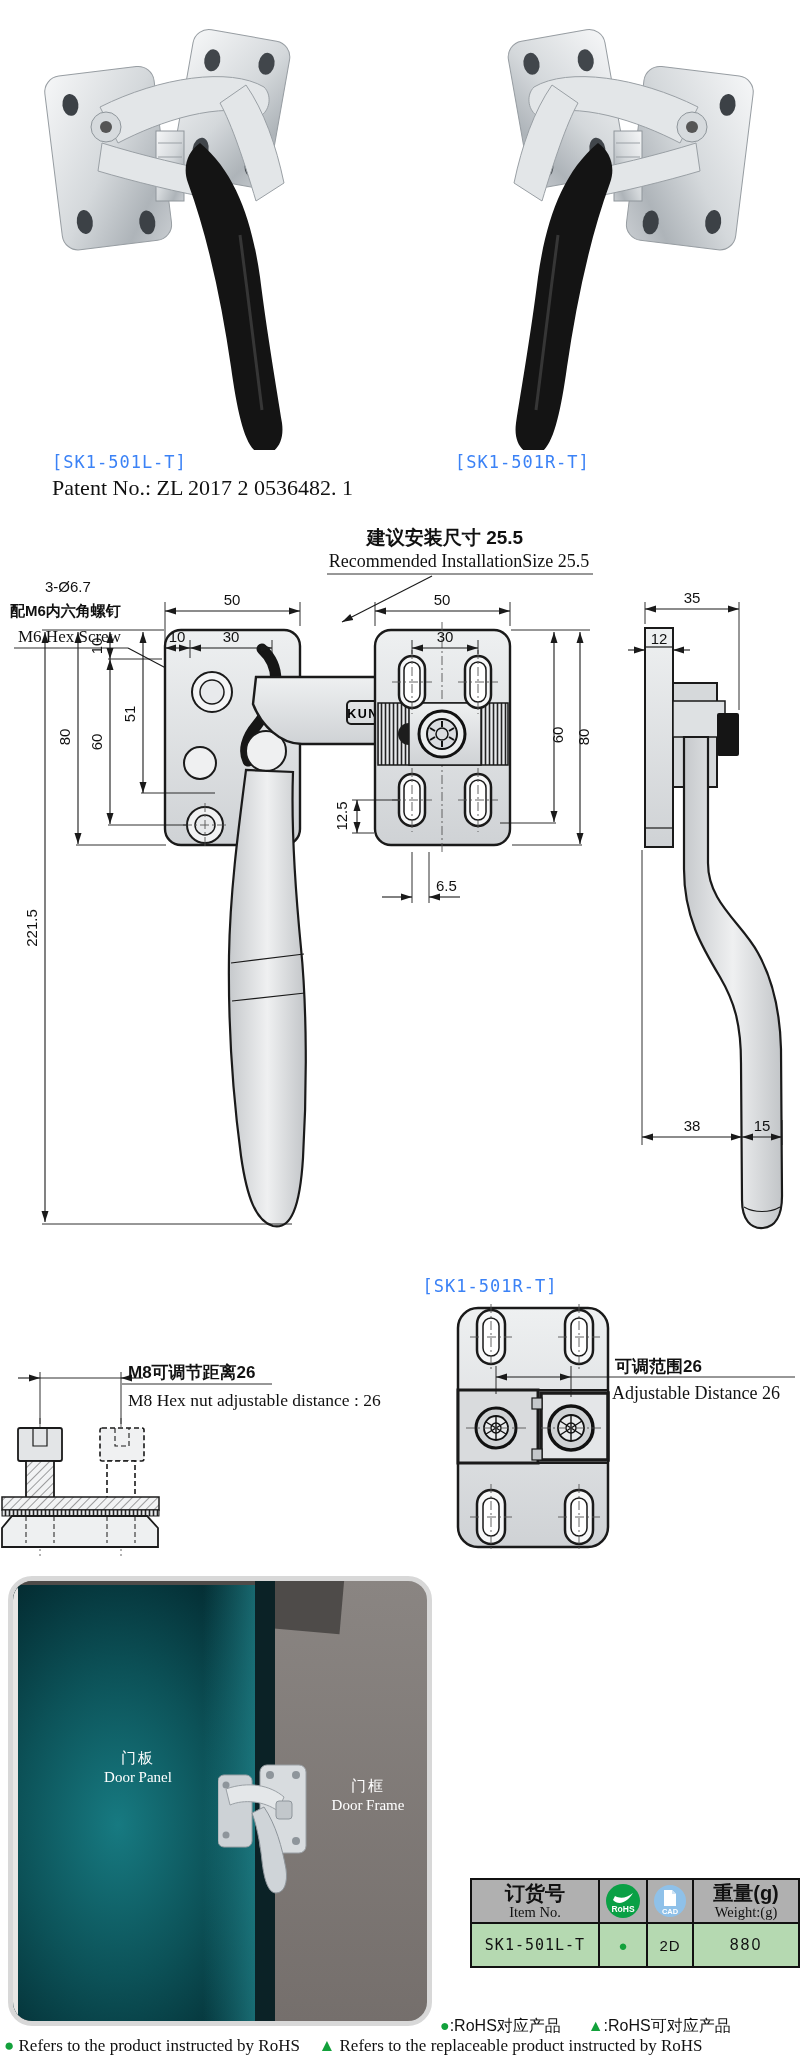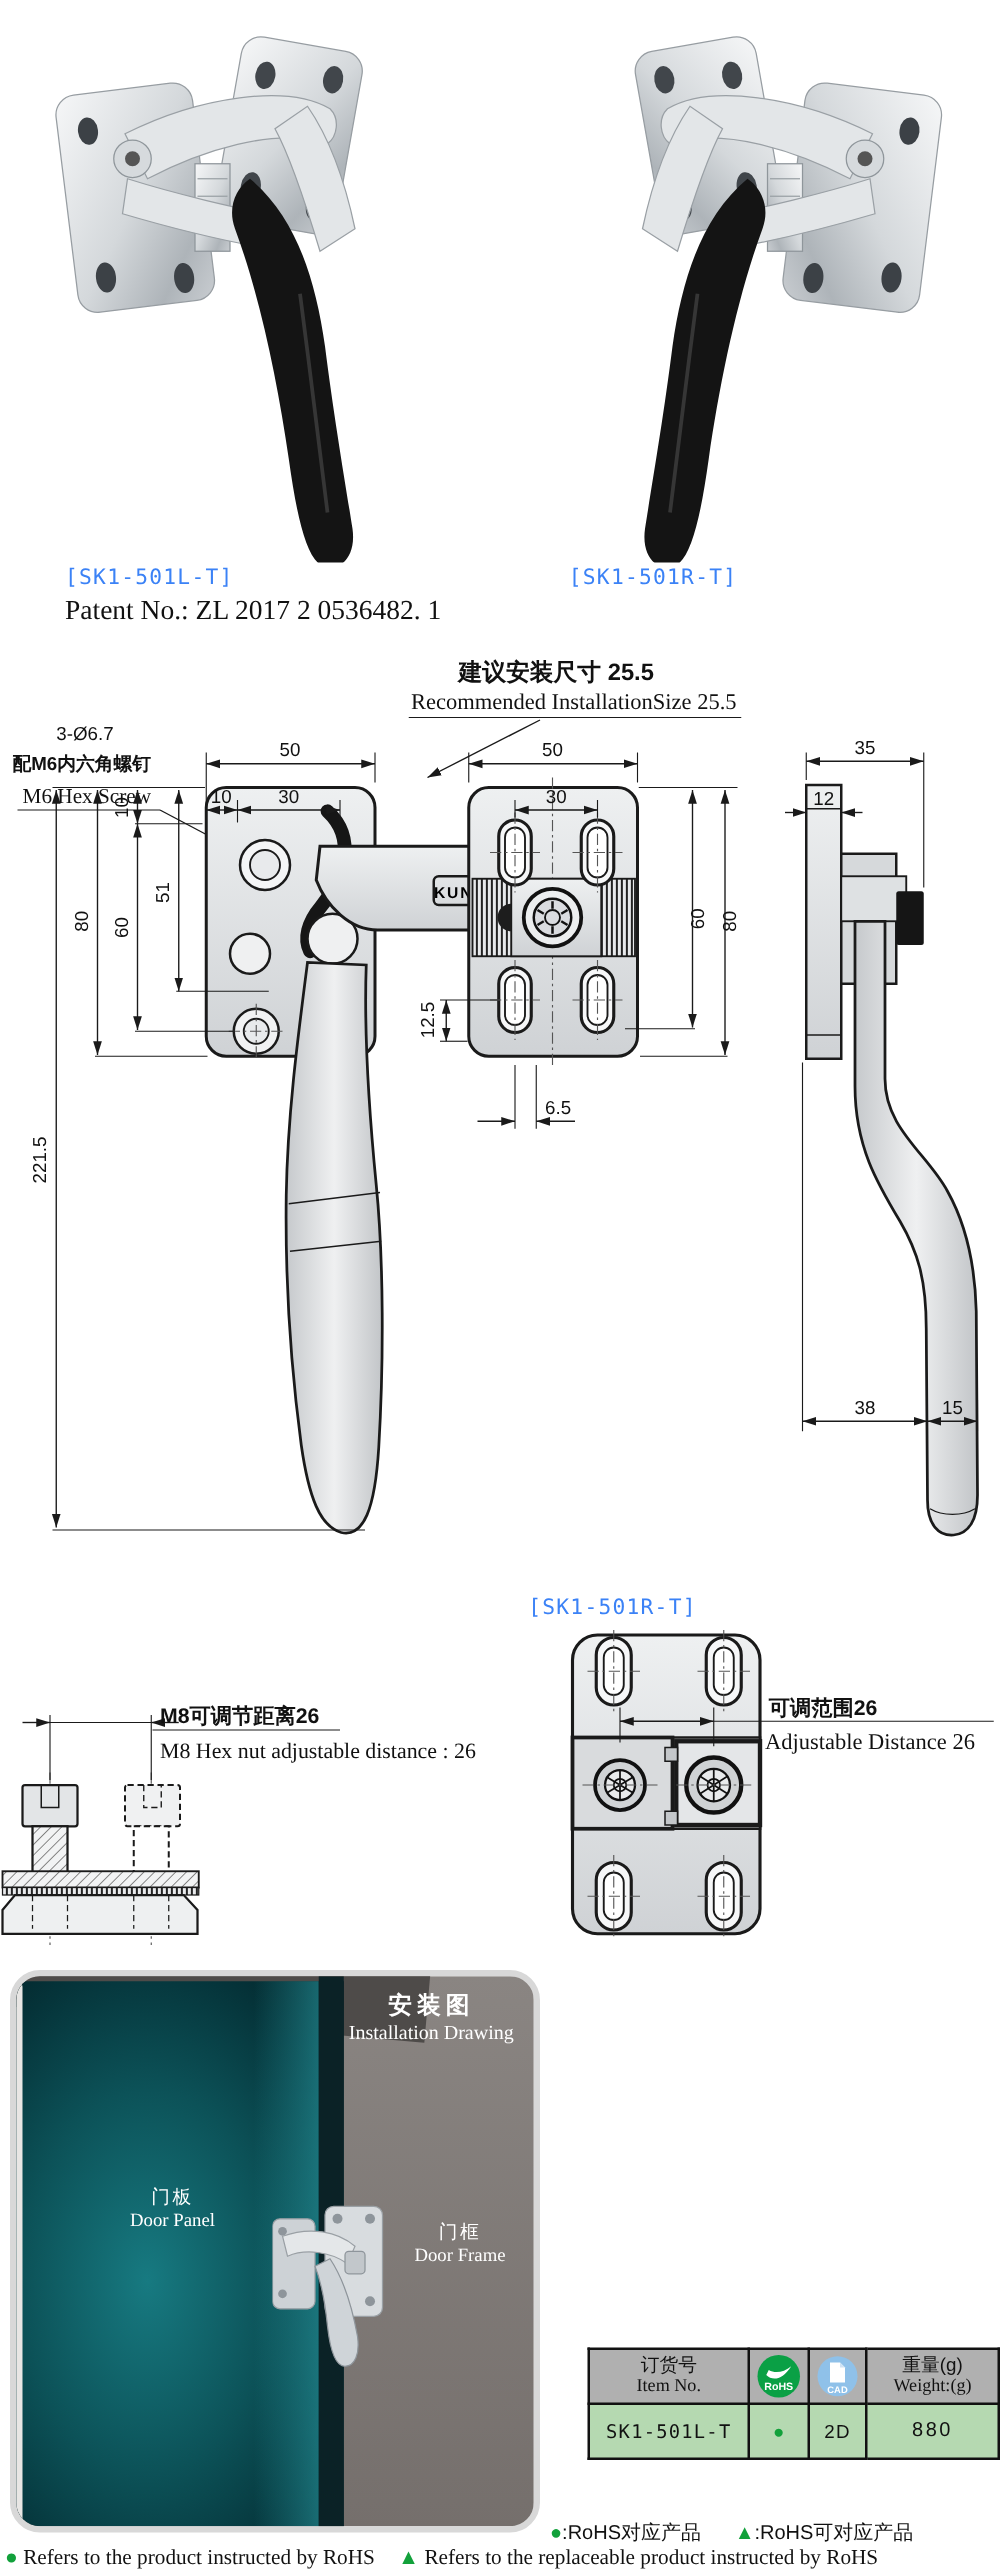--- a/index.html
+++ b/index.html
@@ -24,21 +24,21 @@
   .lbl{font-size:17px;color:#3b82f6;white-space:nowrap;}
   
   .photo-frame{left:8px;top:1576px;width:414px;height:440px;border:5px solid #d8d8d8;
                border-radius:24px;background:linear-gradient(#8a8582,#756f6c);overflow:hidden;}
   .inst-txt{color:#fff;text-align:center;line-height:1.25;}
   
   .spec-table{left:470px;top:1878px;border-collapse:collapse;background:#fff;}
   .spec-table td{border:2px solid #111;text-align:center;vertical-align:middle;padding:0;}
   .spec-table tr{height:44px;}
   .hdr td{background:#b0b0b0;}
-  .hdr .cn{font-size:15px;font-weight:normal;line-height:1.15;}
+  .hdr .cn{font-size:20px;font-weight:bold;line-height:1.15;}
   .hdr .en{font-family:"Liberation Serif","DejaVu Serif",serif;font-size:14.5px;font-weight:normal;line-height:1.1;}
   .row-green td{background:#b5d9b1;margin-top:42px;}
   .item-cell{font-family:"DejaVu Sans Mono",monospace;font-size:15px;letter-spacing:1px;}
   .dot-cell{color:#12a13b;font-size:15px;}
   .cad-cell{font-size:15px;letter-spacing:1px;}
   .wt-cell{font-size:16px;letter-spacing:2px;}
   .ftr{font-size:16px;white-space:nowrap;}
   .ftr .g{color:#12a13b;}
   .ftr2{font-family:"Liberation Serif","DejaVu Serif",serif;font-size:17px;white-space:nowrap;}
 </style>
@@ -369,24 +369,20 @@
   </svg>
 
   <div class="abs photo-frame">
     <div class="abs" style="left:-20px;top:-28px;width:350px;height:66px;background:#4e4b49;transform:rotate(5deg)"></div>
     <div class="abs" style="left:0;top:4px;width:262px;height:436px;
                 background:radial-gradient(ellipse at 40% 55%, #177a81 0%, #0c5258 45%, #05343a 75%, #021d22 100%);"></div>
     <div class="abs" style="left:190px;top:4px;width:52px;height:436px;
                 background:linear-gradient(90deg, rgba(42,160,168,0), rgba(42,160,168,0.55));"></div>
     <div class="abs" style="left:242px;top:0;width:20px;height:440px;background:#0b2226;"></div>
     <div class="abs" style="left:0;top:6px;width:5px;height:430px;background:#e8e6e4;border-radius:3px;"></div>
-    <div class="abs inst-txt" style="left:252px;top:12px;width:160px">
-      <div style="font-size:19px;font-weight:bold;letter-spacing:4px">安装图</div>
-      <div class="serif" style="font-size:16px">Installation Drawing</div>
-    </div>
     <div class="abs inst-txt" style="left:70px;top:168px;width:110px">
       <div style="font-size:15px;letter-spacing:2px">门板</div>
       <div class="serif" style="font-size:15px">Door Panel</div>
     </div>
     <div class="abs inst-txt" style="left:300px;top:196px;width:110px">
       <div style="font-size:15px;letter-spacing:2px">门框</div>
       <div class="serif" style="font-size:15px">Door Frame</div>
     </div>
     <svg class="abs" style="left:205px;top:182px" width="110" height="135" viewBox="0 0 110 135">
       <rect x="42" y="2" width="46" height="88" rx="7" fill="#d8dcdf" stroke="#9aa0a5"></rect>

